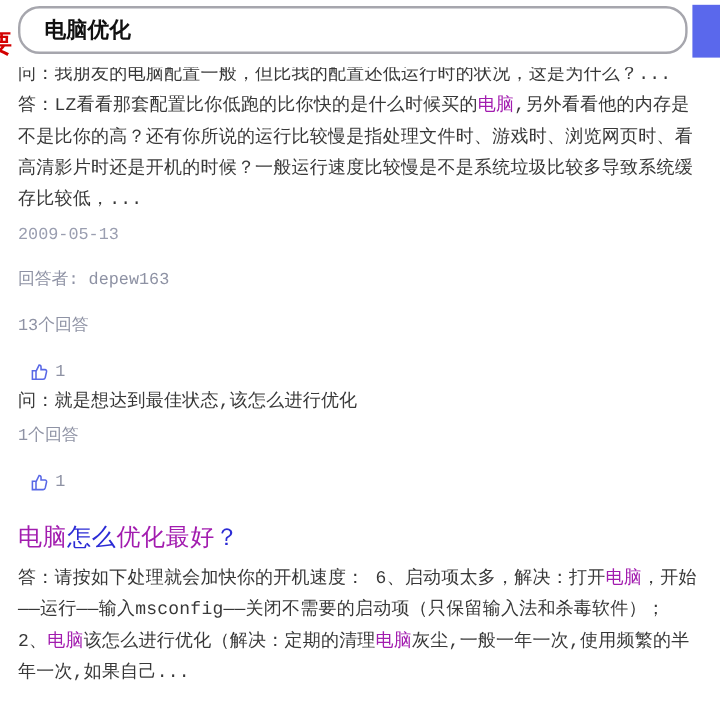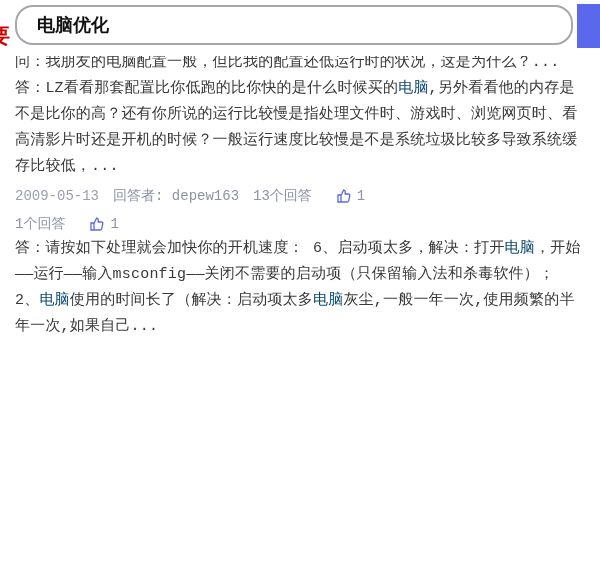--- a/index.html
+++ b/index.html
@@ -40,25 +40,25 @@
   }
   .entry{margin:0;}
   .entry-title{
     font-size:20px;line-height:28px;margin:22px 0 6px 0;
     cursor:pointer;letter-spacing:0.5px;
   }
   .qa-line,.answer{
     font-size:15px;line-height:26px;color:#383838;
     letter-spacing:0.2px;
   }
-  .hl-red{color:#0c4a6e;}
+  .hl-red{color:#a21caf;}
   .hl-blue{color:#2b2bd5;}
   .meta{
     display:flex;gap:14px;
-    font-size:14px;line-height:24px;color:#8e92a4;margin-top:4px;
+    font-size:14px;line-height:24px;color:#8e92a4;margin-top:4px;flex-direction:column;
   }
   .meta .date{color:#9a9eb0;}
   .likes{display:flex;align-items:center;gap:5px;margin-left:10px;}
   .likes svg{display:block;}
   .clipped{position:relative;z-index:1;}
 </style>
 </head>
 <body>
 
 <div class="results">
@@ -75,35 +75,37 @@
             <svg width="16" height="16" viewBox="0 0 16 16">
               <path d="M2 7h3v7H2zM5 7.5l2.6-5.3c.9 0 1.6.7 1.6 1.6V6h3.3c.9 0 1.5.8 1.3 1.7l-1.1 4.9c-.2.8-.9 1.4-1.7 1.4H5" fill="none" stroke="#5968e6" stroke-width="1.3"></path>
             </svg>
           </span>
         <span>1</span>
       </span>
     </div>
   </div>
 
   <div class="entry">
+    <div class="qa-line"><span>问：就是想达到最佳状态,该怎么进行优化</span></div>
     <div class="meta">
       <span>1个回答</span>
       <span class="likes">
         <span>
             <svg width="16" height="16" viewBox="0 0 16 16">
               <path d="M2 7h3v7H2zM5 7.5l2.6-5.3c.9 0 1.6.7 1.6 1.6V6h3.3c.9 0 1.5.8 1.3 1.7l-1.1 4.9c-.2.8-.9 1.4-1.7 1.4H5" fill="none" stroke="#5968e6" stroke-width="1.3"></path>
             </svg>
           </span>
         <span>1</span>
       </span>
     </div>
   </div>
 
   <div class="entry">
-    <div class="answer"><span>答：请按如下处理就会加快你的开机速度： 6、启动项太多，解决：打开</span><span class="hl-red">电脑</span><span>，开始——运行——输入msconfig——关闭不需要的启动项（只保留输入法和杀毒软件）； 2、</span><span class="hl-red">电脑</span><span>使用的时间长了（解决：启动项太多</span><span class="hl-red">电脑</span><span>灰尘,一般一年一次,使用频繁的半年一次,如果自己...</span></div>
+    <div class="entry-title"><span class="hl-red">电脑</span><span class="hl-blue">怎么</span><span class="hl-red">优化</span><span class="hl-red">最好</span><span class="hl-blue">？</span></div>
+    <div class="answer"><span>答：请按如下处理就会加快你的开机速度： 6、启动项太多，解决：打开</span><span class="hl-red">电脑</span><span>，开始——运行——输入msconfig——关闭不需要的启动项（只保留输入法和杀毒软件）； 2、</span><span class="hl-red">电脑</span><span>该怎么进行优化（解决：定期的清理</span><span class="hl-red">电脑</span><span>灰尘,一般一年一次,使用频繁的半年一次,如果自己...</span></div>
 
   </div>
 
 </div>
 
 <div class="searchbar">
   <span class="edge-glyph">要</span>
   <div class="searchbox">
     <input class="search-input" type="text" value="电脑优化" style="">
   </div>

